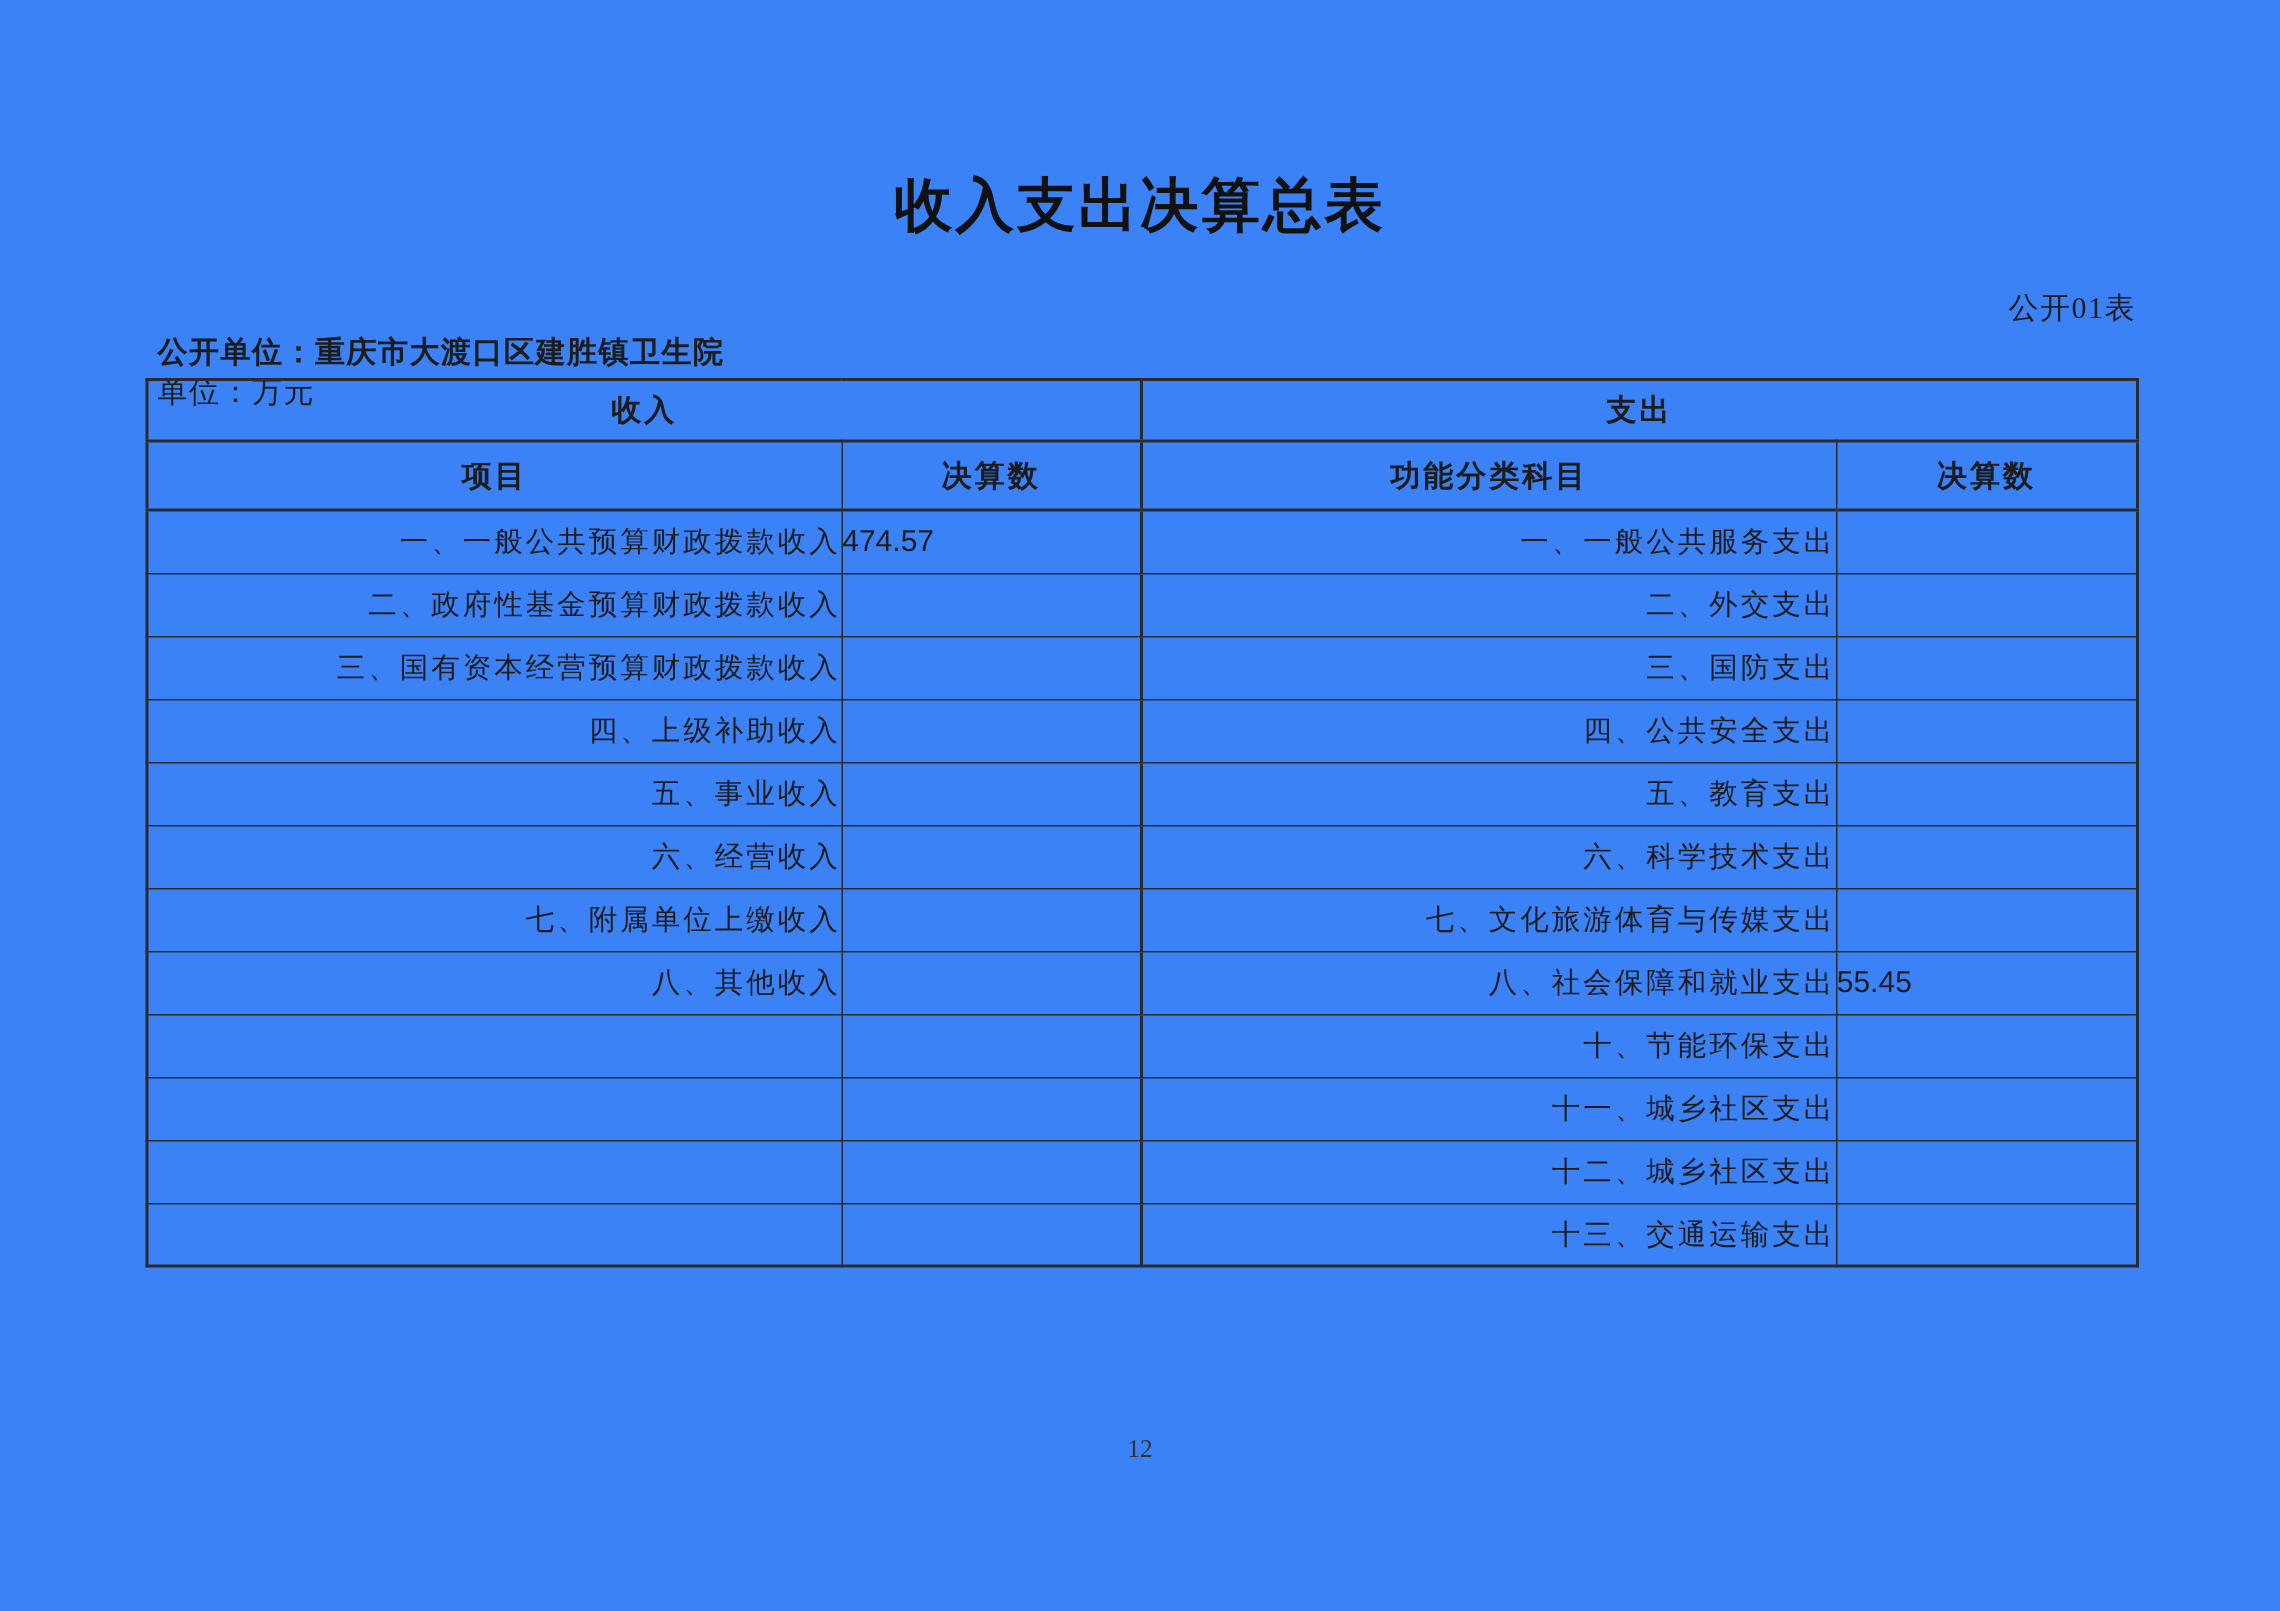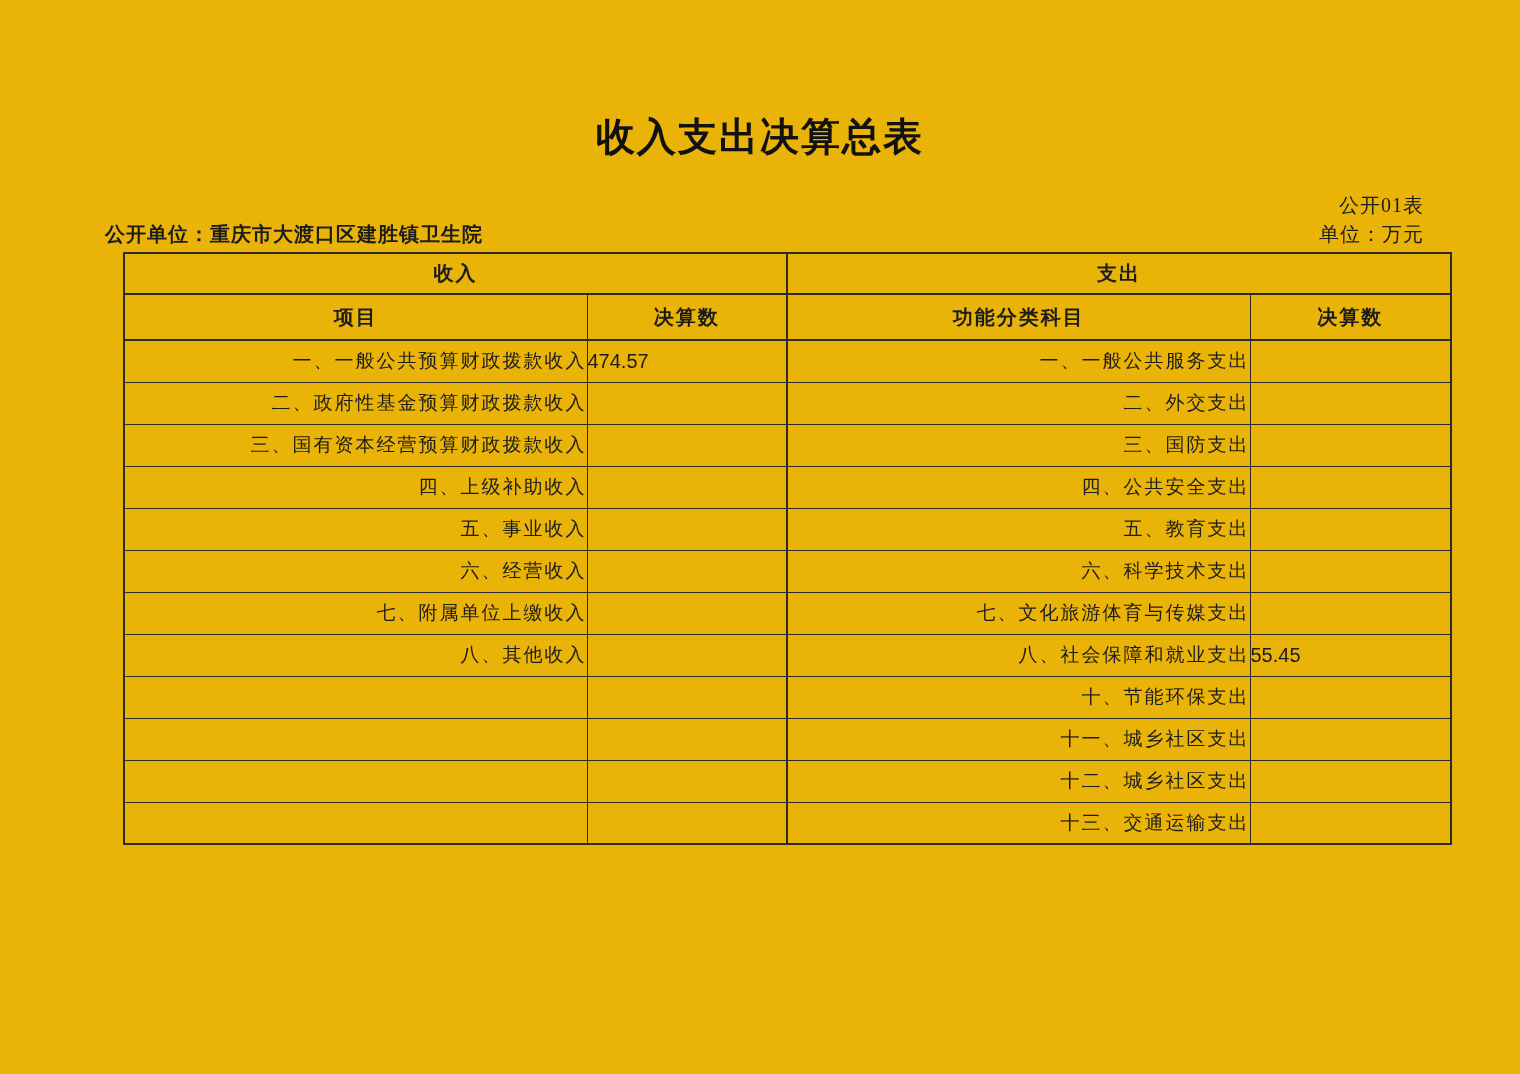--- a/index.html
+++ b/index.html
@@ -1,45 +1,45 @@
 <!DOCTYPE html>
 <html><head>
 <meta charset="utf-8">
 <style>
   * { margin:0; padding:0; box-sizing:border-box; }
   html,body { background:#ffffff; }
   body { width:1520px; height:1074px; overflow:hidden; font-family:"Liberation Serif", serif; color:#1c1c1c; }
-  .sheet { position:relative; width:1520px; height:1074px; background:#eab308; }
+  .sheet { position:relative; width:1520px; height:1074px; background:#3b82f6; }
 
   .doc-title {
     position:absolute; top:110px; left:0; width:100%;
     text-align:center;
     font-family:"Liberation Sans", sans-serif;
     font-weight:bold; font-size:39px; letter-spacing:2px;
     color:#111;
   }
 
   .table-code {
     position:absolute; top:192px; right:96px;
     font-size:20px; letter-spacing:1px;
   }
   .meta-row {
     position:absolute; top:221px; left:105px; right:96px;
     display:flex; justify-content:space-between; align-items:baseline;
     font-size:20px;
+    flex-direction:column;
   }
   .publisher { font-weight:bold; letter-spacing:1px; }
   .unit-note { letter-spacing:1px; }
 
   table.budget {
     position:absolute; top:252px; left:97px;
     width:1327px;
     border-collapse:collapse; table-layout:fixed;
     border:2.5px solid #2b2b2b;
-    margin-left:26px;
   }
   table.budget th, table.budget td {
     border:1px solid #2b2b2b;
     overflow:hidden; white-space:nowrap;
   }
   tr.section-header-row th {
     height:41px;
     font-family:"Liberation Sans", sans-serif;
     font-weight:bold; font-size:20px; letter-spacing:2px;
     border-bottom:2px solid #2b2b2b;
@@ -170,14 +170,15 @@
       </tr>
       <tr class="data-row">
         <td class="item-cell"></td>
         <td class="value-cell"></td>
         <td class="item-cell mid-divider">十三、交通运输支出</td>
         <td class="value-cell"></td>
       </tr>
     </tbody>
   </table>
 
+  <div class="page-number">12</div>
 
 </div>
 
 </body></html>

